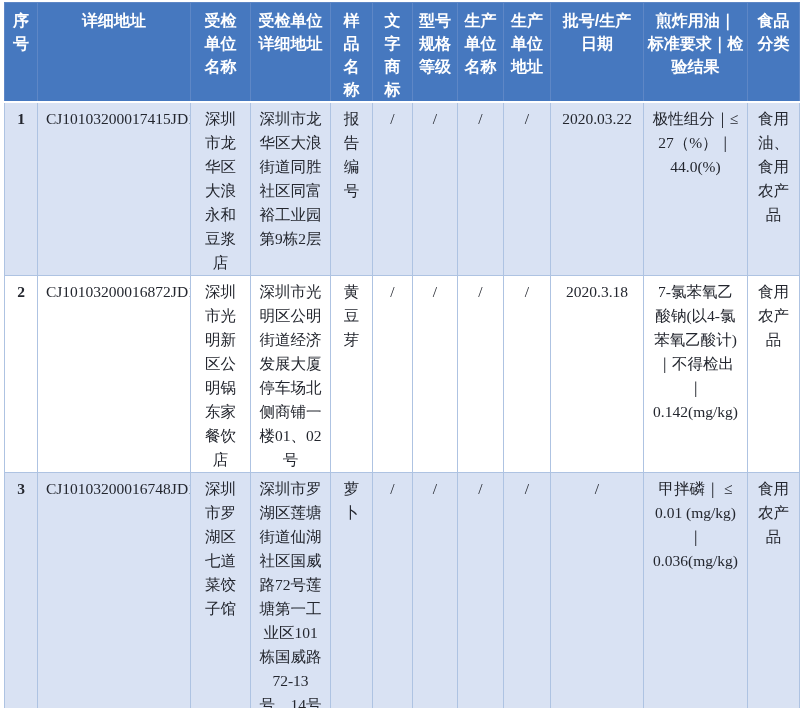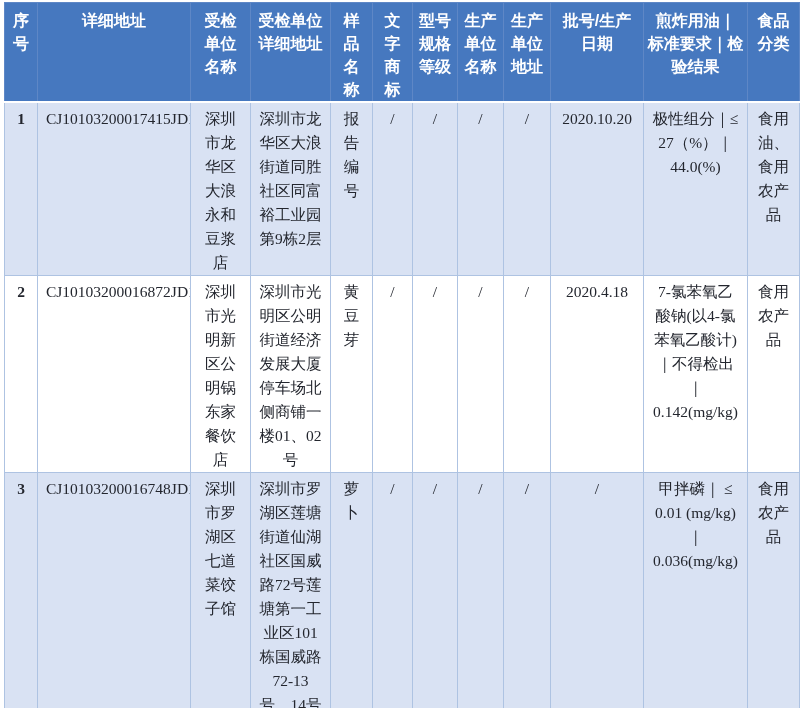--- a/index.html
+++ b/index.html
@@ -117,35 +117,35 @@
       <tr class="row-1 band-odd">
         <td class="col-seq">1</td>
         <td class="col-report">CJ10103200017415JD1</td>
         <td>深圳市龙华区大浪永和豆浆店</td>
         <td>深圳市龙华区大浪街道同胜社区同富裕工业园第9栋2层</td>
         <td>报告编号</td>
         <td>/</td>
         <td>/</td>
         <td>/</td>
         <td>/</td>
-        <td>2020.10.20</td>
+        <td>2020.03.22</td>
         <td class="col-result">极性组分｜≤ 27（%）｜ 44.0(%)</td>
         <td>食用油、食用农产品</td>
       </tr>
       <tr class="row-2 band-even">
         <td class="col-seq">2</td>
         <td class="col-report">CJ10103200016872JD1</td>
         <td>深圳市光明新区公明锅东家餐饮店</td>
         <td>深圳市光明区公明街道经济发展大厦停车场北侧商铺一楼01、02号</td>
         <td>黄豆芽</td>
         <td>/</td>
         <td>/</td>
         <td>/</td>
         <td>/</td>
-        <td>2020.4.18</td>
+        <td>2020.3.18</td>
         <td class="col-result">7-氯苯氧乙酸钠(以4-氯苯氧乙酸计)｜不得检出 ｜0.142(mg/kg)</td>
         <td>食用农产品</td>
       </tr>
       <tr class="row-3 band-odd">
         <td class="col-seq">3</td>
         <td class="col-report">CJ10103200016748JD1</td>
         <td>深圳市罗湖区七道菜饺子馆</td>
         <td>深圳市罗湖区莲塘街道仙湖社区国威路72号莲塘第一工业区101栋国威路72-13号、14号</td>
         <td>萝卜</td>
         <td>/</td>

